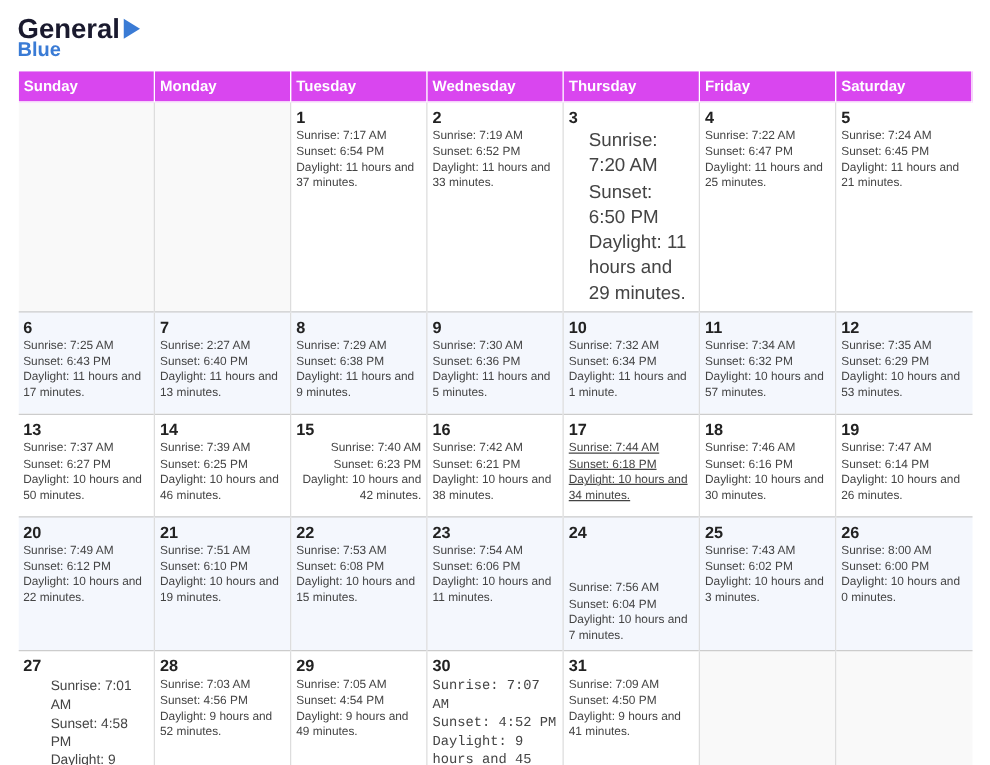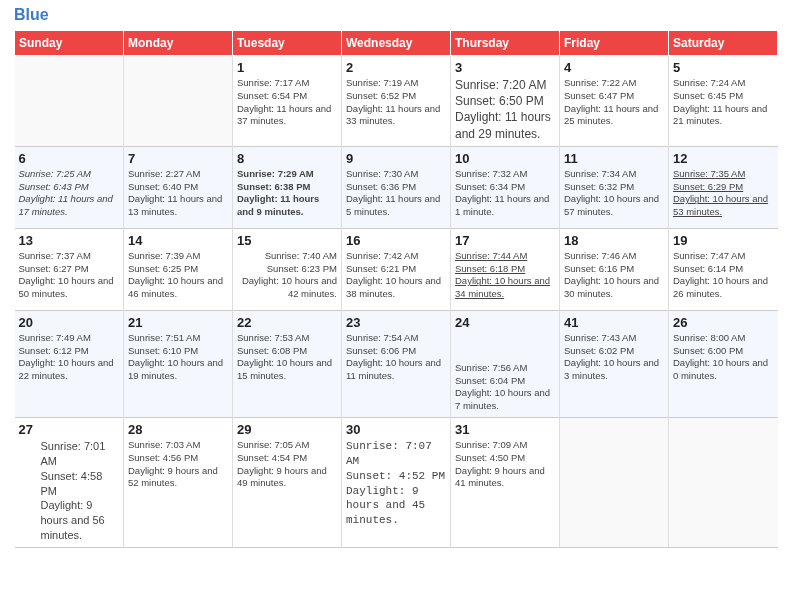--- a/index.html
+++ b/index.html
@@ -24,21 +24,21 @@
     }
     .title-block {
       text-align: right;
     }
     table {
       width: 100%;
       border-collapse: collapse;
       table-layout: fixed;
     }
     thead tr {
-      background: #ef4444;
+      background: #d946ef;
     }
     thead th {
       color: #fff;
       font-size: 12px;
       font-weight: bold;
       padding: 5px 4px;
       text-align: left;
       border: 1px solid #fff;
     }
     tbody tr {
@@ -79,20 +79,24 @@
     }
   </style>
 </head>
 <body>
 
 <div class="page">
   <div class="header">
     <div class="logo-container">
       <div style="display:flex; align-items:center;">
         <div style="display:flex; flex-direction:column; align-items:flex-start;">
+          <div style="display:flex; align-items:center;">
+            <span style="font-size:22px; font-weight:bold; color:#1a1a2e;">General</span>
+            <div style="width:0;height:0;border-top:8px solid transparent;border-bottom:8px solid transparent;border-left:13px solid #3a7bd5;margin-left:3px;margin-top:0;"></div>
+          </div>
           <span style="font-size:16px; font-weight:bold; color:#3a7bd5; margin-top:-4px;">Blue</span>
         </div>
       </div>
     </div>
     <div class="title-block">
       <div style="font-size:38px; font-weight:300; color:#1a1a2e; line-height:1.1;"></div>
       <div style="font-size:14px; color:#555; margin-top:2px;"></div>
     </div>
   </div>
 
@@ -119,53 +123,53 @@
 Daylight: 11 hours and 37 minutes.</div>
           </td>
           <td>
             <span class="day-num">2</span>
             <div class="cell-text" style="white-space: pre-line; font-size: 9.5px; line-height: 1.35; color: rgb(68, 68, 68);">Sunrise: 7:19 AM
 Sunset: 6:52 PM
 Daylight: 11 hours and 33 minutes.</div>
           </td>
           <td>
             <span class="day-num">3</span>
-            <div class="cell-text" style="white-space: pre-line; font-size: 12px; line-height: 1.35; color: rgb(68, 68, 68);">Sunrise: 7:20 AM
+            <div class="cell-text" style="white-space: pre-line; font-size: 15px; line-height: 1.35; color: rgb(68, 68, 68); margin-left: 16px;">Sunrise: 7:20 AM
 Sunset: 6:50 PM
 Daylight: 11 hours and 29 minutes.</div>
           </td>
           <td>
             <span class="day-num">4</span>
             <div class="cell-text" style="white-space: pre-line; font-size: 9.5px; line-height: 1.35; color: rgb(68, 68, 68);">Sunrise: 7:22 AM
 Sunset: 6:47 PM
 Daylight: 11 hours and 25 minutes.</div>
           </td>
           <td>
             <span class="day-num">5</span>
             <div class="cell-text" style="white-space: pre-line; font-size: 9.5px; line-height: 1.35; color: rgb(68, 68, 68);">Sunrise: 7:24 AM
 Sunset: 6:45 PM
 Daylight: 11 hours and 21 minutes.</div>
           </td>
         </tr>
         <tr>
           <td>
             <span class="day-num">6</span>
-            <div class="cell-text" style="white-space: pre-line; font-size: 9.5px; line-height: 1.35; color: rgb(68, 68, 68); font-style: italic;">Sunrise: 7:25 AM
+            <div class="cell-text" style="white-space: pre-line; font-size: 9.5px; line-height: 1.35; color: rgb(68, 68, 68);">Sunrise: 7:25 AM
 Sunset: 6:43 PM
 Daylight: 11 hours and 17 minutes.</div>
           </td>
           <td>
             <span class="day-num">7</span>
             <div class="cell-text" style="white-space: pre-line; font-size: 9.5px; line-height: 1.35; color: rgb(68, 68, 68);">Sunrise: 2:27 AM
 Sunset: 6:40 PM
 Daylight: 11 hours and 13 minutes.</div>
           </td>
           <td>
             <span class="day-num">8</span>
-            <div class="cell-text" style="white-space: pre-line; font-size: 9.5px; line-height: 1.35; color: rgb(68, 68, 68); font-weight: bold;">Sunrise: 7:29 AM
+            <div class="cell-text" style="white-space: pre-line; font-size: 9.5px; line-height: 1.35; color: rgb(68, 68, 68);">Sunrise: 7:29 AM
 Sunset: 6:38 PM
 Daylight: 11 hours and 9 minutes.</div>
           </td>
           <td>
             <span class="day-num">9</span>
             <div class="cell-text" style="white-space: pre-line; font-size: 9.5px; line-height: 1.35; color: rgb(68, 68, 68);">Sunrise: 7:30 AM
 Sunset: 6:36 PM
 Daylight: 11 hours and 5 minutes.</div>
           </td>
           <td>
@@ -175,21 +179,21 @@
 Daylight: 11 hours and 1 minute.</div>
           </td>
           <td>
             <span class="day-num">11</span>
             <div class="cell-text" style="white-space: pre-line; font-size: 9.5px; line-height: 1.35; color: rgb(68, 68, 68);">Sunrise: 7:34 AM
 Sunset: 6:32 PM
 Daylight: 10 hours and 57 minutes.</div>
           </td>
           <td>
             <span class="day-num">12</span>
-            <div class="cell-text" style="white-space: pre-line; font-size: 9.5px; line-height: 1.35; color: rgb(68, 68, 68); text-decoration: underline;">Sunrise: 7:35 AM
+            <div class="cell-text" style="white-space: pre-line; font-size: 9.5px; line-height: 1.35; color: rgb(68, 68, 68);">Sunrise: 7:35 AM
 Sunset: 6:29 PM
 Daylight: 10 hours and 53 minutes.</div>
           </td>
         </tr>
         <tr>
           <td>
             <span class="day-num">13</span>
             <div class="cell-text" style="white-space: pre-line; font-size: 9.5px; line-height: 1.35; color: rgb(68, 68, 68);">Sunrise: 7:37 AM
 Sunset: 6:27 PM
 Daylight: 10 hours and 50 minutes.</div>
@@ -256,21 +260,21 @@
 Sunset: 6:06 PM
 Daylight: 10 hours and 11 minutes.</div>
           </td>
           <td>
             <span class="day-num">24</span>
             <div class="cell-text" style="white-space: pre-line; font-size: 9.5px; line-height: 1.35; color: rgb(68, 68, 68); margin-top: 32px;">Sunrise: 7:56 AM
 Sunset: 6:04 PM
 Daylight: 10 hours and 7 minutes.</div>
           </td>
           <td>
-            <span class="day-num">41</span>
+            <span class="day-num">25</span>
             <div class="cell-text" style="white-space: pre-line; font-size: 9.5px; line-height: 1.35; color: rgb(68, 68, 68);">Sunrise: 7:43 AM
 Sunset: 6:02 PM
 Daylight: 10 hours and 3 minutes.</div>
           </td>
           <td>
             <span class="day-num">26</span>
             <div class="cell-text" style="white-space: pre-line; font-size: 9.5px; line-height: 1.35; color: rgb(68, 68, 68);">Sunrise: 8:00 AM
 Sunset: 6:00 PM
 Daylight: 10 hours and 0 minutes.</div>
           </td>

